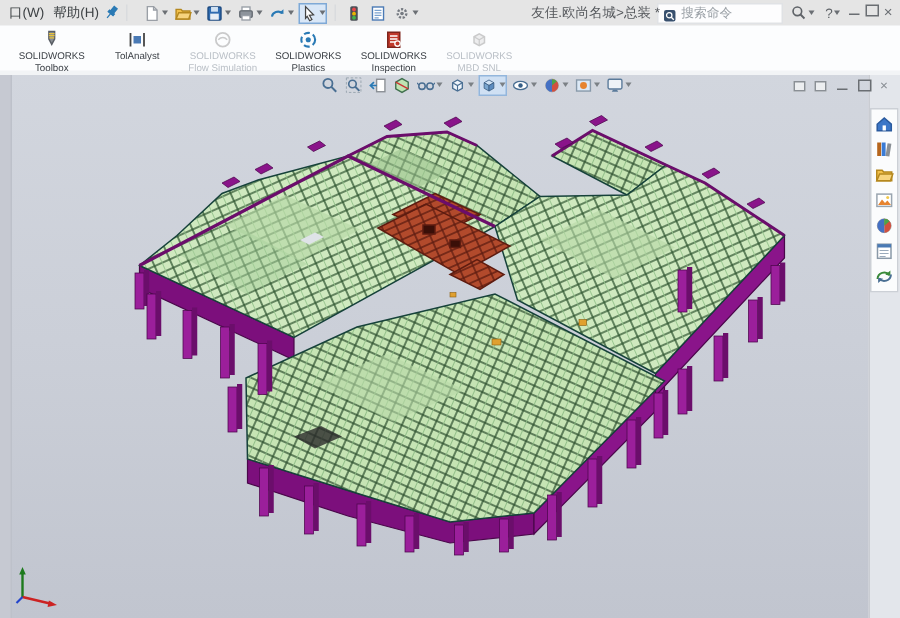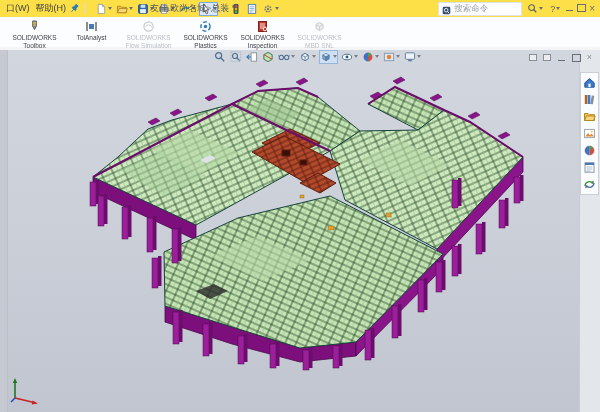--- a/index.html
+++ b/index.html
@@ -2,34 +2,34 @@
 <html><head>
 <meta charset="utf-8">
 <style>
   html,body{margin:0;padding:0;}
   body{
     width:600px;height:412px;position:relative;overflow:hidden;
     font-family:"Liberation Sans",sans-serif;
     background:linear-gradient(180deg,#d2d6de 48px,#cbcfd8 55%,#c1c5cf 100%);
   }
   
-  .titlebar{position:absolute;top:0;left:0;right:0;height:17px;background:#fde047;
+  .titlebar{position:absolute;top:0;left:0;right:0;height:17px;background:#e5e5e5;
     border-bottom:1px solid #e4e6e9;display:flex;align-items:center;z-index:20;
     font-size:9px;color:#3c4043;}
   .menu{display:flex;align-items:center;padding-left:3px;white-space:nowrap;}
   .menu .mitem{margin:0 3px;}
   .ico{display:inline-block;vertical-align:middle;line-height:0;}
   .qat{display:flex;align-items:center;margin-left:4px;}
   .qbtn{display:flex;align-items:center;margin:0 1px;padding:1px;}
   .qbtn.pressed{background:#d9e7f7;border:1px solid #7fa9d6;padding:0;}
   .caret{width:0;height:0;border-left:2.5px solid transparent;border-right:2.5px solid transparent;
     border-top:3px solid #6b6f74;margin-left:1px;}
   .vsep{width:1px;height:11px;background:#d9dbde;margin:0 4px;}
-  .title-center{position:absolute;left:150px;right:160px;text-align:left;font-size:9px;
-    color:#55585c;pointer-events:none;white-space:nowrap;overflow:hidden;font-family:Liberation Serif, serif;}
+  .title-center{position:absolute;left:150px;right:160px;text-align:right;font-size:9px;
+    color:#55585c;pointer-events:none;white-space:nowrap;overflow:hidden;}
   .tb-right{margin-left:auto;display:flex;align-items:center;gap:3px;padding-right:5px;}
   .searchbox{display:flex;align-items:flex-end;gap:3px;background:#fdfdfe;border:1px solid #e0e2e5;
     height:12px;width:76px;padding:0 3px;font-size:8.5px;color:#9aa0a6;overflow:hidden;}
   .helpq{color:#5f6368;font-size:9px;}
   .wglyph{color:#6a6e73;font-size:10px;line-height:10px;}
   .minbar{display:inline-block;width:7px;height:1px;background:#6a6e73;margin:0 1px 1px 1px;}
   .restorebox{display:inline-block;width:7px;height:6px;border:1px solid #6a6e73;}
   
   .cmdmgr{position:absolute;top:17px;left:0;right:0;height:28px;background:#fcfdfe;
     border-bottom:3px solid #f2f4f6;display:flex;align-items:flex-start;

